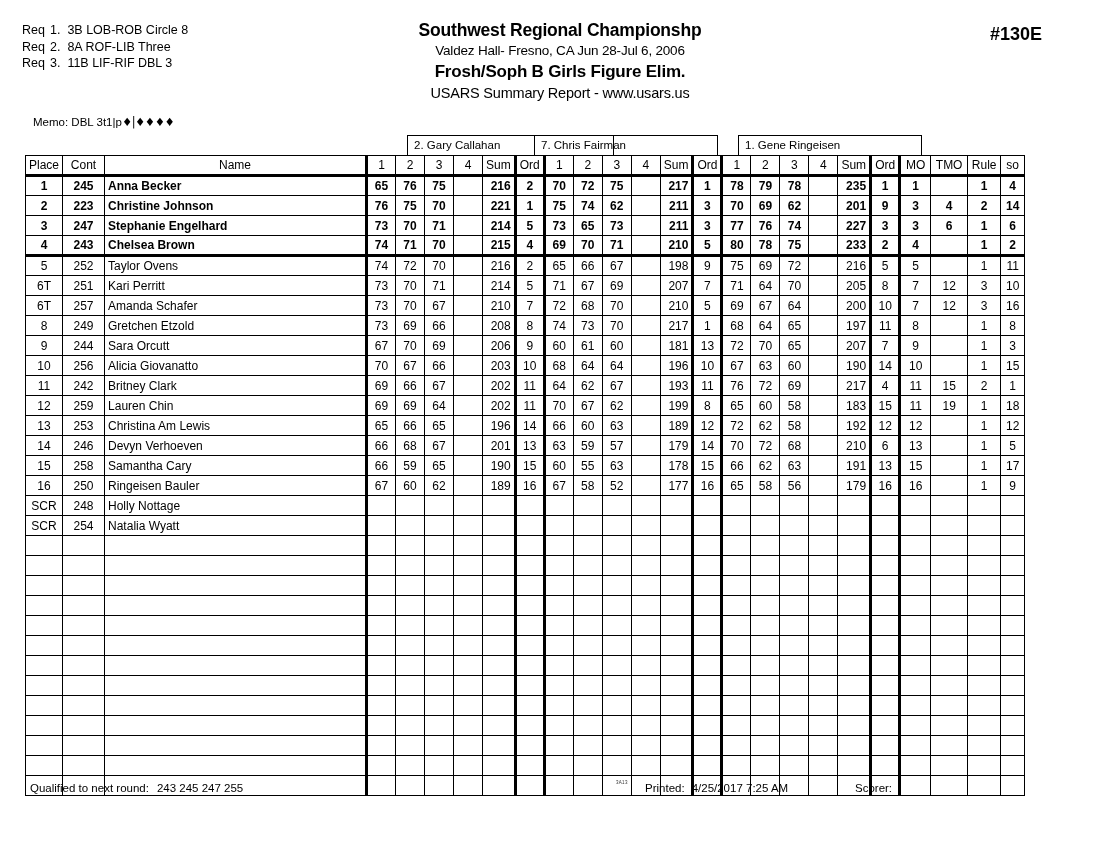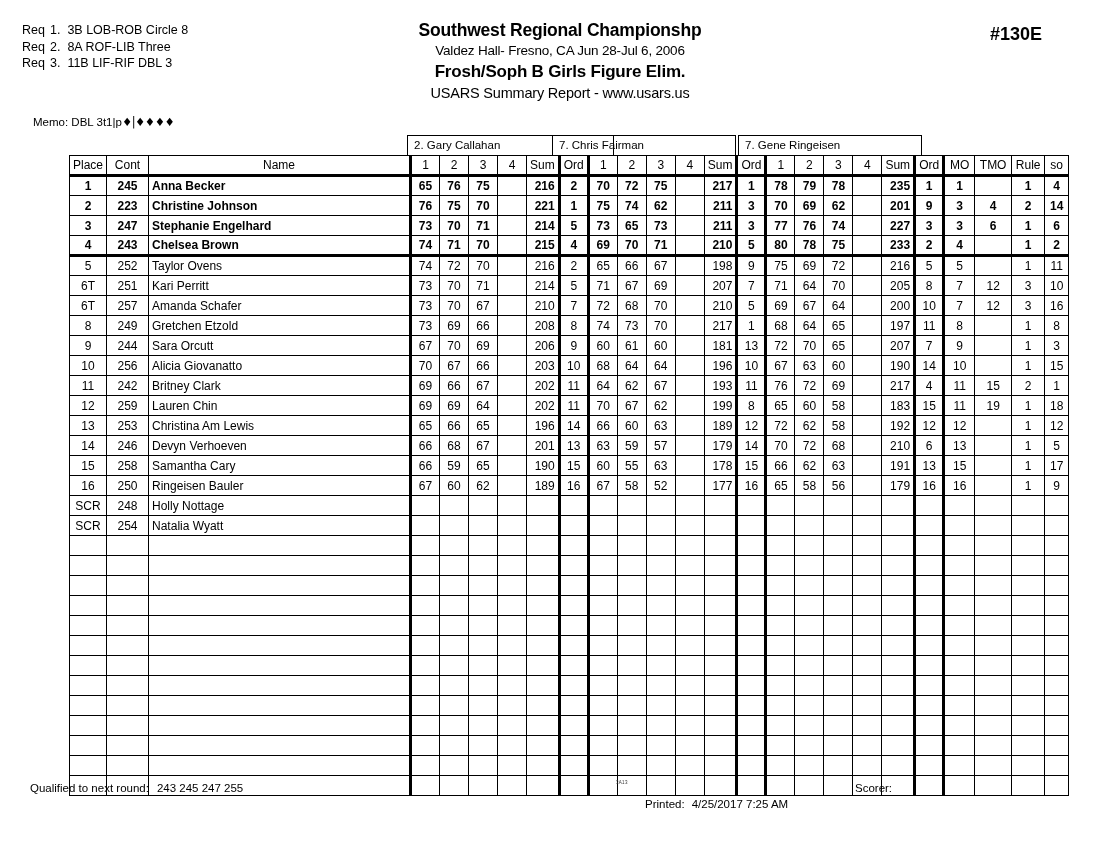--- a/index.html
+++ b/index.html
@@ -99,21 +99,20 @@
   }
 
   
   table.grid {
     position: absolute;
     left: 25px;
     top: 155px;
     border-collapse: collapse;
     table-layout: fixed;
     font-size: 12px;
-    margin-left: 44px;
   }
   table.grid td, table.grid th {
     border: 1px solid #000;
     height: 20px;
     padding: 0 3px;
     font-weight: normal;
     overflow: hidden;
     white-space: nowrap;
     box-sizing: border-box;
   }
@@ -149,21 +148,21 @@
   .f-qual { position: absolute; left: 30px; top: 0; }
   .f-qual .f-nums { padding-left: 8px; }
   .f-tiny {
     position: absolute;
     left: 616px;
     top: -2px;
     font-size: 4.5px;
     letter-spacing: 0.3px;
     color: #333;
   }
-  .f-printed { position: absolute; left: 645px; top: 16px; }
+  .f-printed { position: absolute; left: 645px; top: 0; }
   .f-printed .f-pv { padding-left: 7px; }
   .f-scorer { position: absolute; left: 855px; top: 0; }
 </style>
 </head>
 <body>
 
 <div class="req-block">
   <span class="req-line">
     <span class="req-lbl">Req</span><span class="req-num">1.</span><span class="req-txt">3B LOB-ROB Circle 8</span>
   </span>
@@ -183,22 +182,22 @@
 <div class="title-block">
   <div class="t-line1">Southwest Regional Championshp</div>
   <div class="t-line2">Valdez Hall- Fresno, CA  Jun 28-Jul 6, 2006</div>
   <div class="t-line3">Frosh/Soph B Girls Figure Elim.</div>
   <div class="t-line4">USARS Summary Report - www.usars.us</div>
 </div>
 <div class="event-code">#130E</div>
 
 <div class="judge-strip">
   <div class="judge-box" style="left:0px;   width:207px;margin-left:41px;">2.  Gary Callahan</div>
-  <div class="judge-box" style="left:186px; width:184px;">7.  Chris Fairman</div>
-  <div class="judge-box" style="left:372px; width:184px;">7.  Gene Ringeisen</div>
+  <div class="judge-box" style="left:168px; width:184px;">7.  Chris Fairman</div>
+  <div class="judge-box" style="left:372px; width:184px;">1.  Gene Ringeisen</div>
 </div>
 
 <table class="grid">
   <colgroup>
     <col style="width:37px">
       <col style="width:42px">
       <col style="width:262px">
     <col style="width:29px">
       <col style="width:29px">
       <col style="width:29px">

